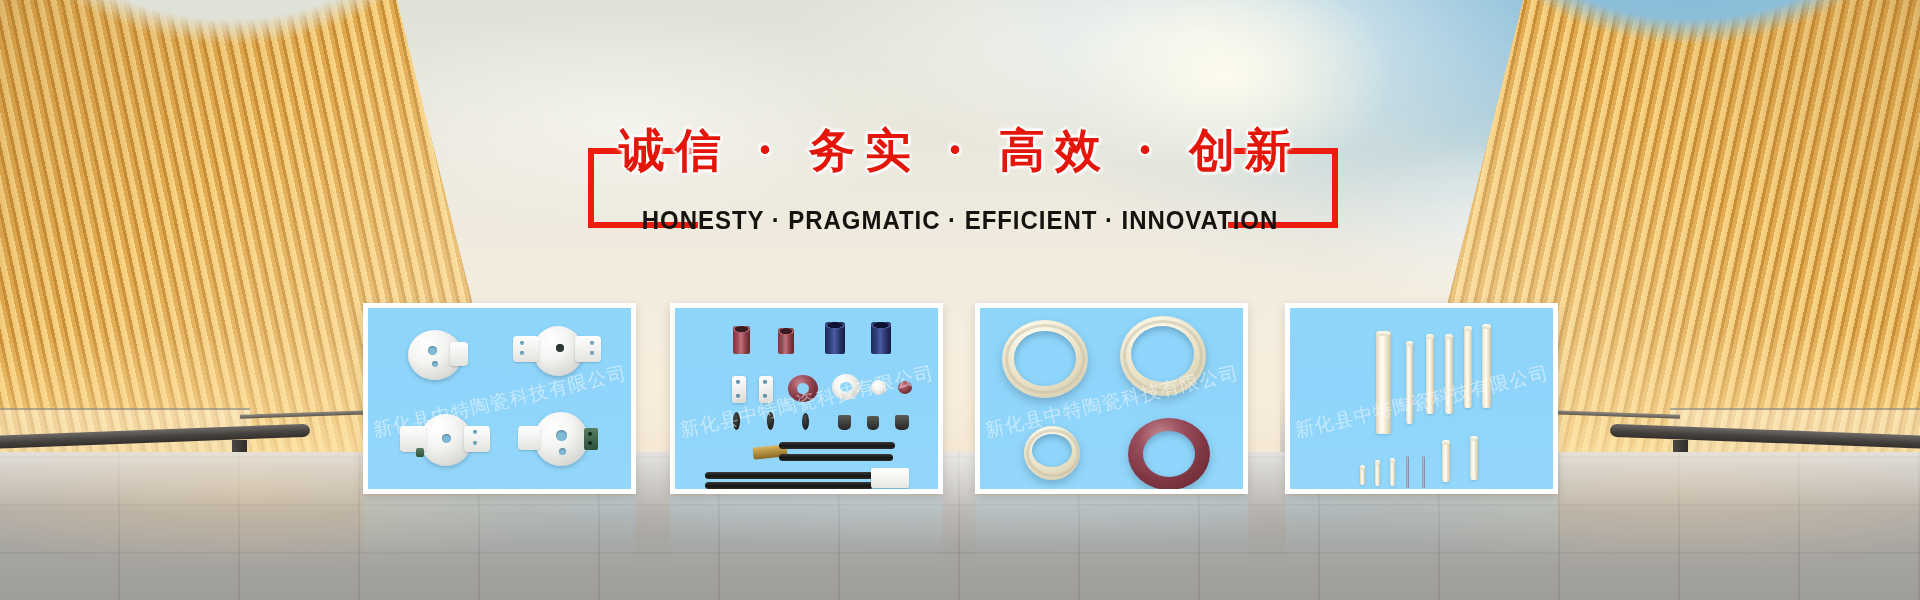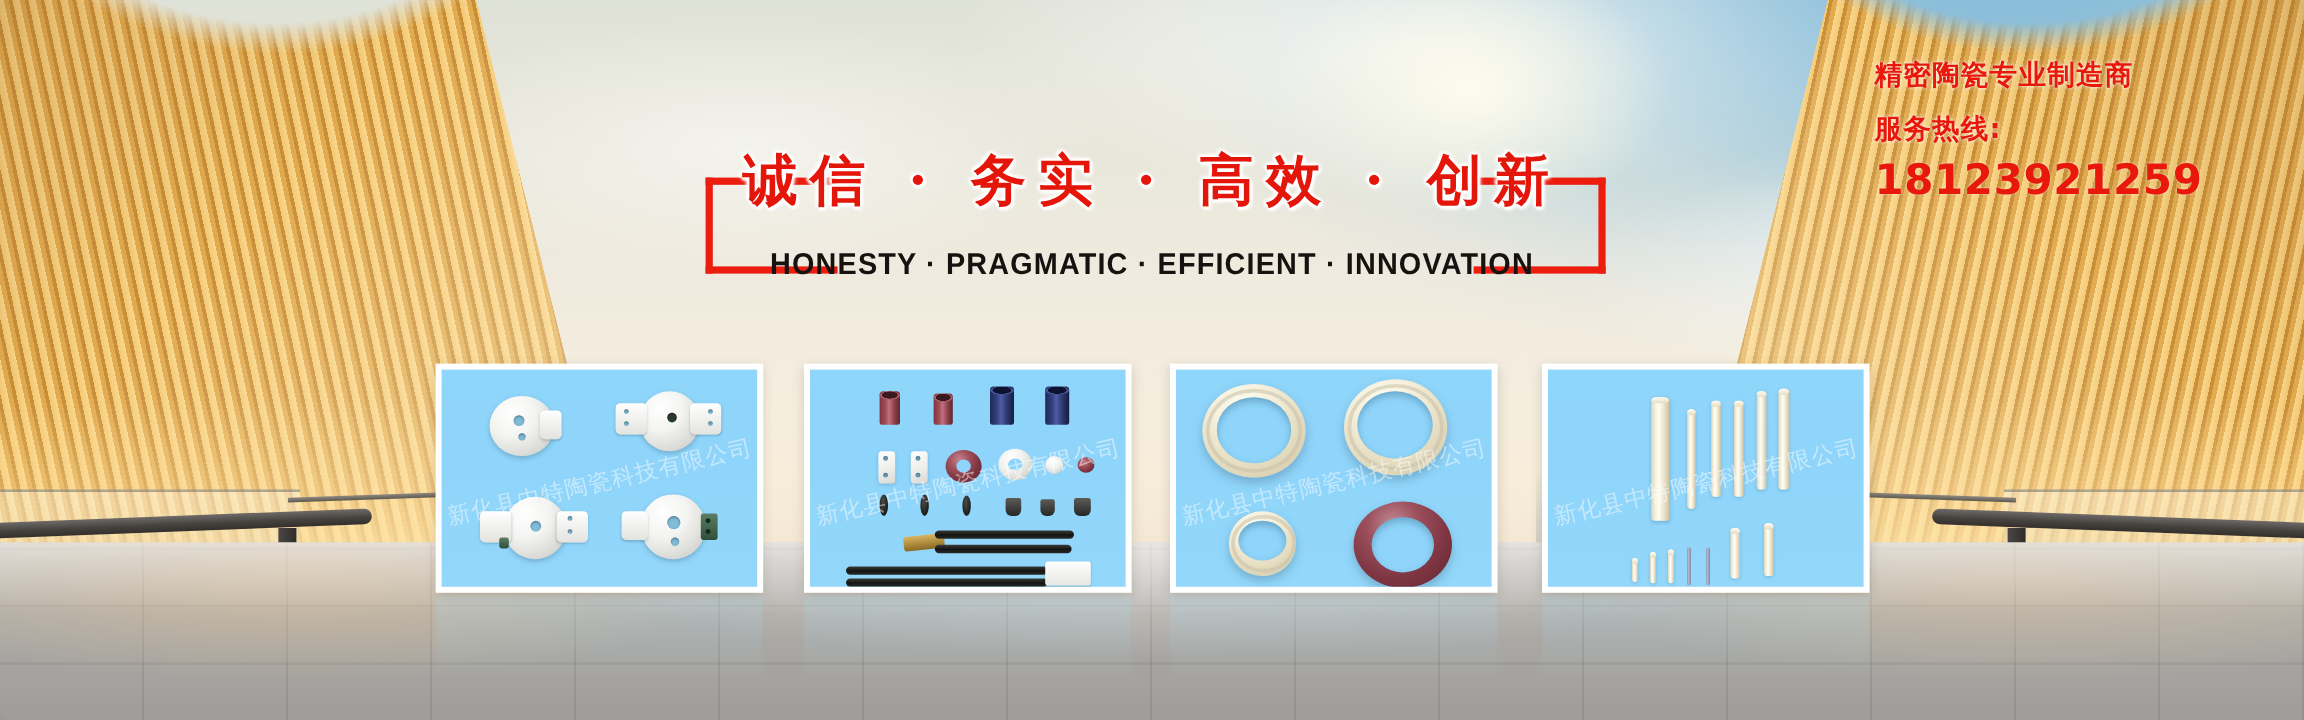--- a/index.html
+++ b/index.html
@@ -563,19 +563,14 @@
     </div>
     <div class="bracket br">
       <div class="v"></div>
         <div class="h h1"></div>
         <div class="h h2"></div>
     </div>
     <div class="slogan-cn">诚信 · 务实 · 高效 · 创新</div>
     <div class="slogan-en">HONESTY · PRAGMATIC · EFFICIENT · INNOVATION</div>
   </div>
 
-  <div class="contact">
-    <div class="line1">精密陶瓷专业制造商</div>
-    <div class="line2">服务热线:</div>
-    <div class="line3">18123921259</div>
-  </div>
 
 </div>
 
 </body></html>

